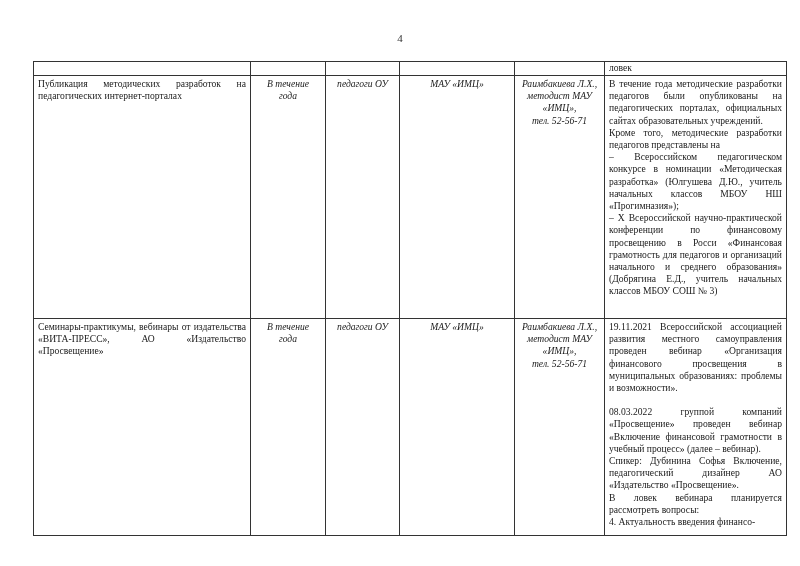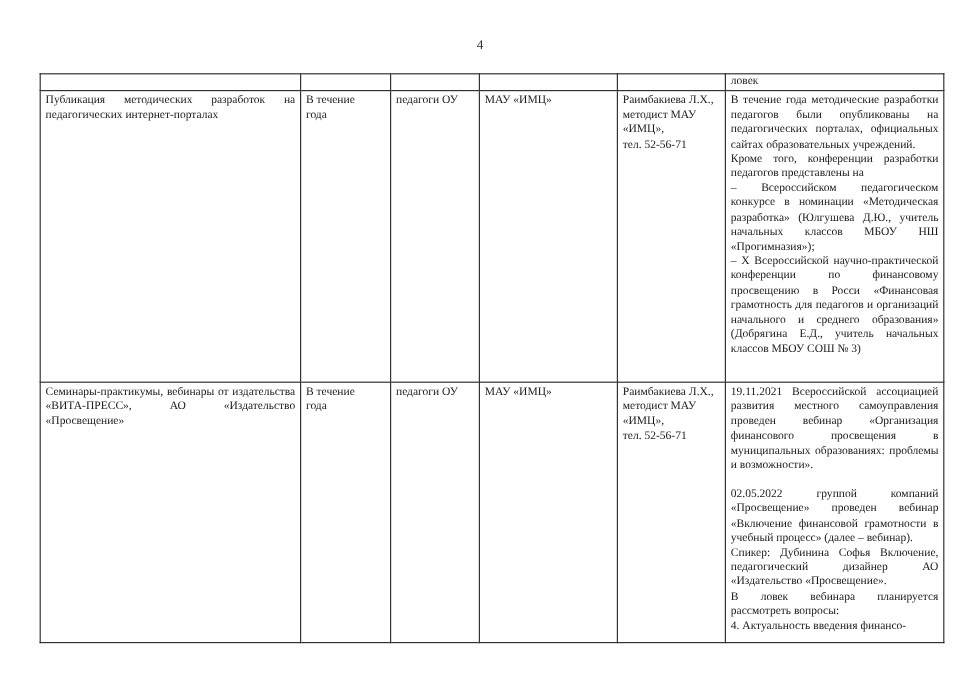--- a/index.html
+++ b/index.html
@@ -41,21 +41,21 @@
       padding: 2px 4px 0 4px;
       overflow: hidden;
     }
     table.doc-table tr.top-row td {
       height: 13px;
       padding: 0 4px;
     }
     table.doc-table tr.row-1 td { height: 240px; }
     table.doc-table tr.row-2 td { height: 214px; margin-top: 36px; }
     td.left { text-align: justify; }
-    td.center { text-align: left; }
+    td.center { text-align: center; font-style: italic; }
     td.just { text-align: justify; }
     .line { display: block; }
     .gap { display: block; height: 12px; }
   </style>
 </head>
 <body>
 
 <div class="page-number">4</div>
 
 <table class="doc-table">
@@ -87,21 +87,21 @@
     <td class="center">педагоги ОУ</td>
     <td class="center">МАУ «ИМЦ»</td>
     <td class="center">
       <span class="line">Раимбакиева Л.Х.,</span>
       <span class="line">методист МАУ</span>
       <span class="line">«ИМЦ»,</span>
       <span class="line">тел. 52-56-71</span>
     </td>
     <td class="just">
       <span class="line">В течение года методические разработки педагогов были опубликованы на педагогических порталах, официальных сайтах образовательных учреждений.</span>
-      <span class="line">Кроме того, конференции разработки педагогов представлены на</span>
+      <span class="line">Кроме того, методические разработки педагогов представлены на</span>
       <span class="line">– Всероссийском педагогическом конкурсе в номинации «Методическая разработка» (Юлгушева Д.Ю., учитель начальных классов МБОУ НШ «Прогимназия»);</span>
       <span class="line">– X Всероссийской научно-практической конференции по финансовому просвещению в Росси «Финансовая грамотность для педагогов и организаций начального и среднего образования» (Добрягина Е.Д., учитель начальных классов МБОУ СОШ № 3)</span>
     </td>
   </tr>
 
   <tr class="row-2">
     <td class="left">Семинары-практикумы, вебинары от издательства «ВИТА-ПРЕСС», АО «Издательство «Просвещение»</td>
     <td class="center">
       <span class="line">В течение</span>
       <span class="line">года</span>
@@ -110,20 +110,20 @@
     <td class="center">МАУ «ИМЦ»</td>
     <td class="center">
       <span class="line">Раимбакиева Л.Х.,</span>
       <span class="line">методист МАУ</span>
       <span class="line">«ИМЦ»,</span>
       <span class="line">тел. 52-56-71</span>
     </td>
     <td class="just">
       <span class="line">19.11.2021 Всероссийской ассоциацией развития местного самоуправления проведен вебинар «Организация финансового просвещения в муниципальных образованиях: проблемы и возможности».</span>
       <span class="gap"></span>
-      <span class="line">02.05.2022 группой компаний «Просвещение» проведен вебинар «Включение финансовой грамотности в учебный процесс» (далее – вебинар).</span>
+      <span class="line">08.03.2022 группой компаний «Просвещение» проведен вебинар «Включение финансовой грамотности в учебный процесс» (далее – вебинар).</span>
       <span class="line">Спикер: Дубинина Софья Включение, педагогический дизайнер АО «Издательство «Просвещение».</span>
       <span class="line">В ловек вебинара планируется рассмотреть вопросы:</span>
       <span class="line">4. Актуальность введения финансо-</span>
     </td>
   </tr>
 </tbody>
   </table>
 
 </body></html>

